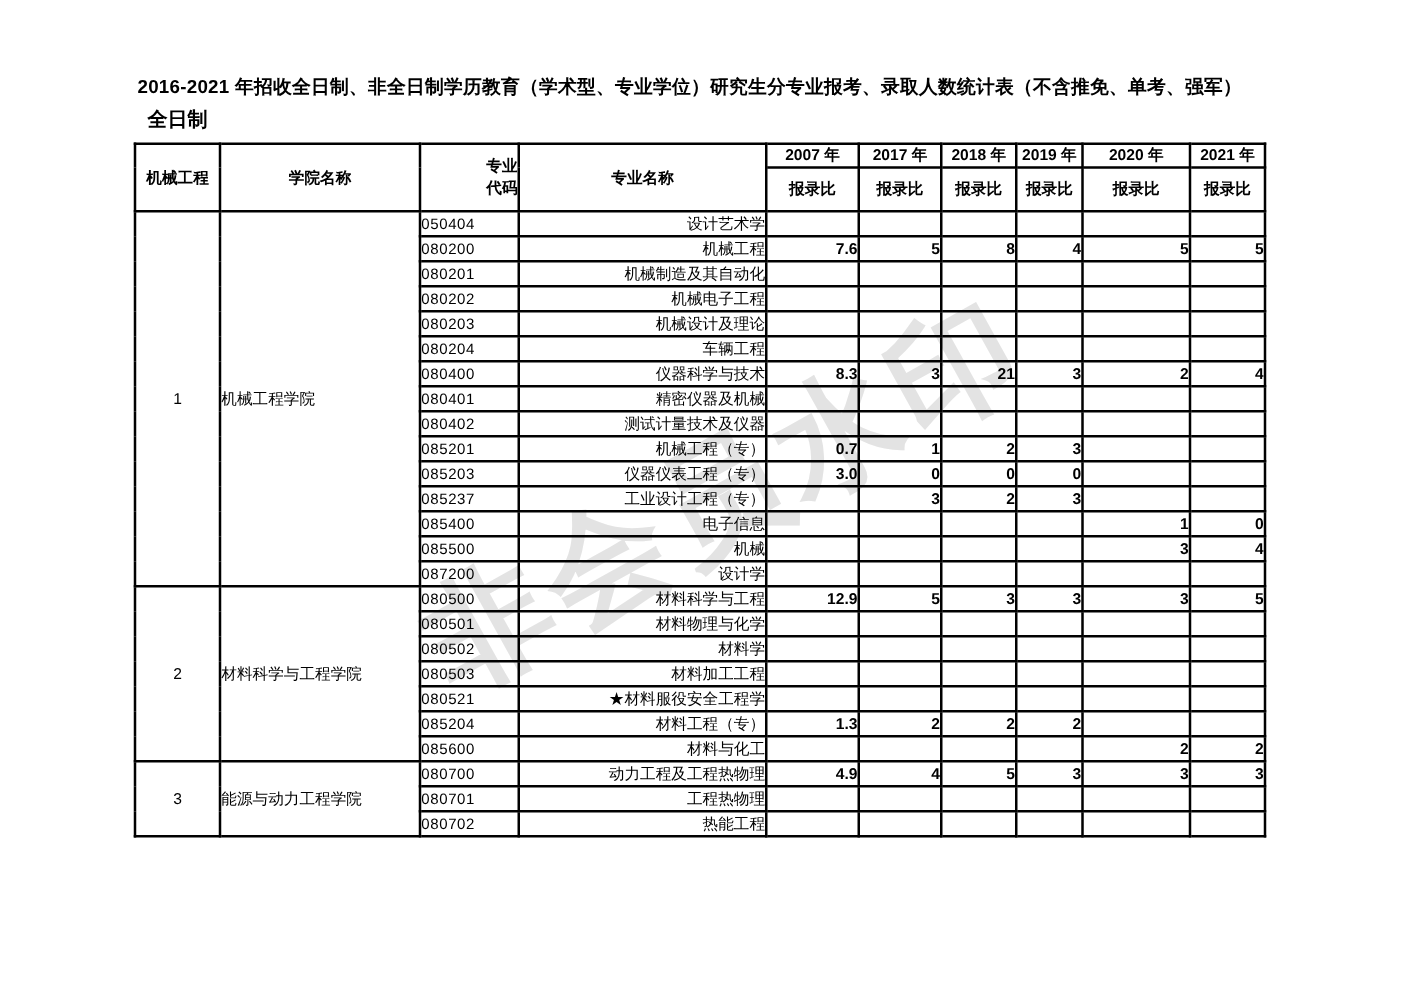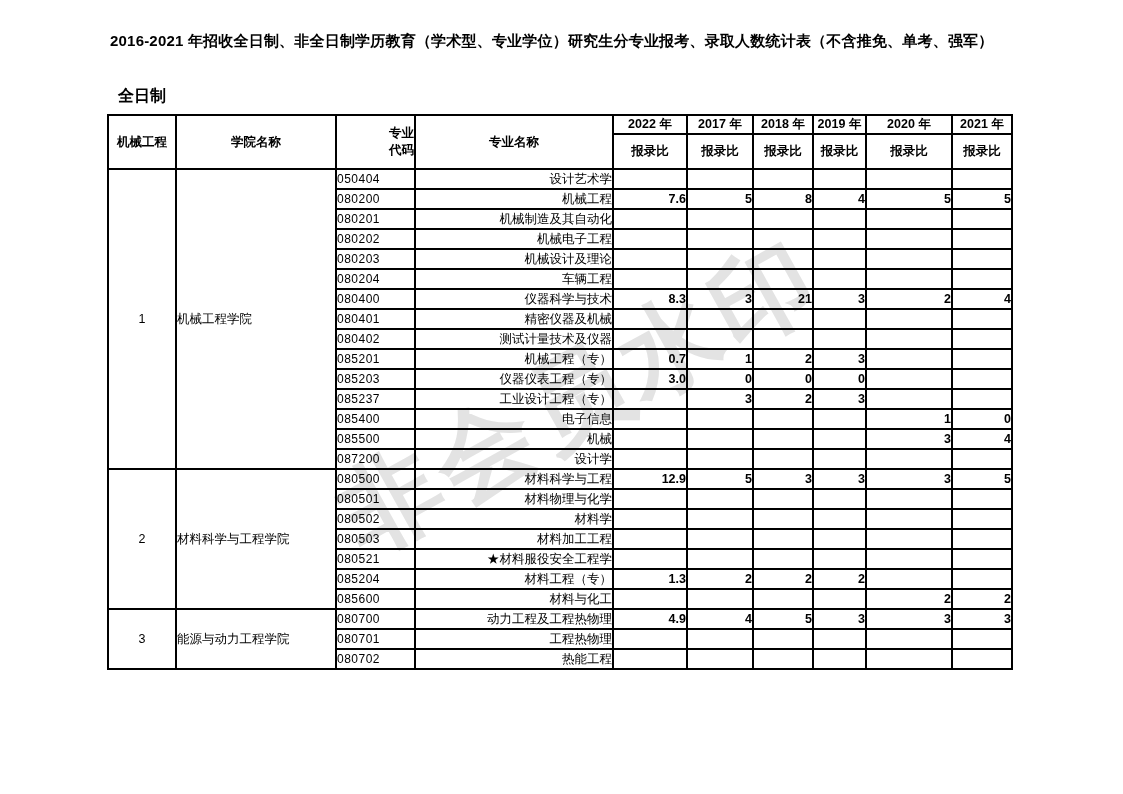--- a/index.html
+++ b/index.html
@@ -11,21 +11,21 @@
     width: 1123px;
     height: 794px;
     position: relative;
     overflow: hidden;
     font-family: "Liberation Sans", sans-serif;
     color: #000;
   }
   .doc-title {
     position: absolute;
     left: 110px;
-    top: 32px;
+    top: 60px;
     font-size: 15px;
     font-weight: bold;
     letter-spacing: 0.2px;
     white-space: nowrap;
     z-index: 2;
   }
   .section-label {
     position: absolute;
     left: 118px;
     top: 86px;
@@ -125,21 +125,21 @@
   </colgroup>
   <thead>
     <tr class="year-row">
       <th rowspan="2">机械工程</th>
       <th rowspan="2">学院名称</th>
       <th rowspan="2" class="two-line">
         <div>专业</div>
         <div>代码</div>
       </th>
       <th rowspan="2">专业名称</th>
-      <th>2022 年</th>
+      <th>2007 年</th>
       <th>2017 年</th>
       <th>2018 年</th>
       <th>2019 年</th>
       <th>2020 年</th>
       <th>2021 年</th>
     </tr>
     <tr class="metric-row">
       <th>报录比</th>
       <th>报录比</th>
       <th>报录比</th>

